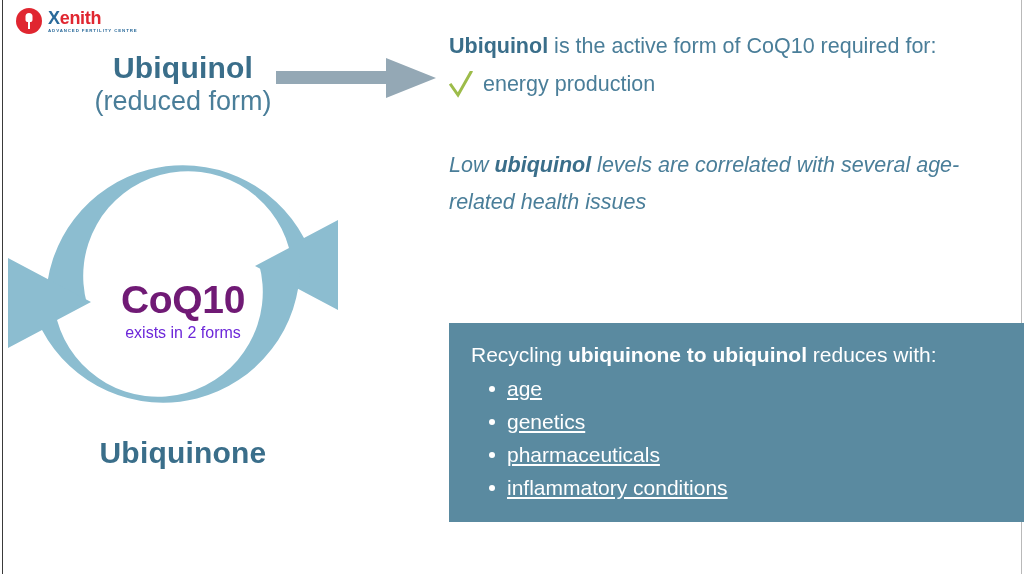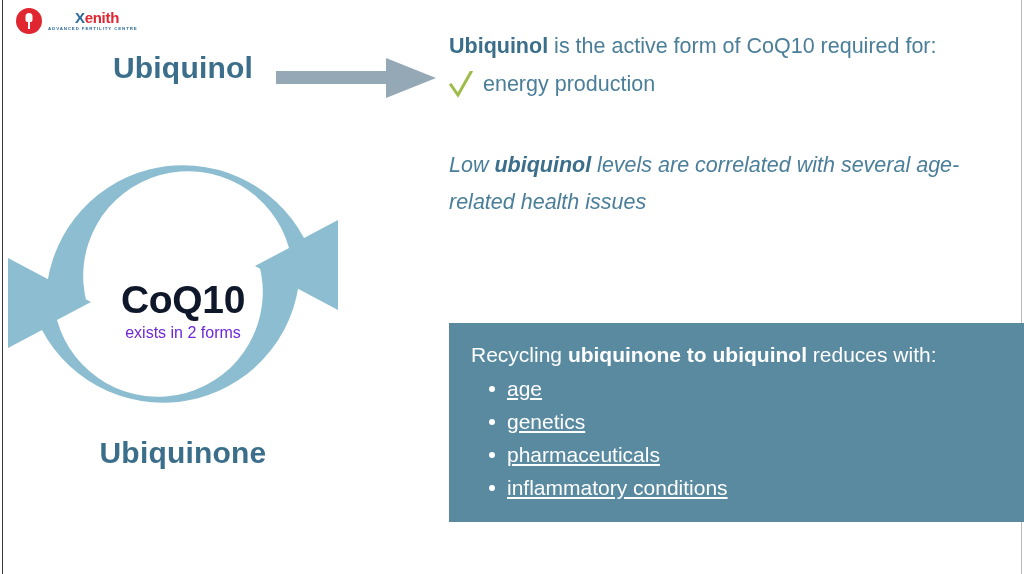--- a/index.html
+++ b/index.html
@@ -65,26 +65,25 @@
     transform: translateX(-50%);
     width: 2px; height: 7px;
     background: #ffffff;
   }
   .logo-text {
     display: flex;
     flex-direction: column;
     line-height: 1;
   }
   .logo-word {
-    font-size: 15px;
+    font-size: 18px;
     font-weight: bold;
     color: #e02630;
     letter-spacing: -0.3px;
     font-family: "Liberation Sans", sans-serif;
-    margin-left: 27px;
   }
   .logo-word .x-letter { color: #2a6a9a; }
   .logo-tag {
     font-size: 4.4px;
     letter-spacing: 0.9px;
     color: #2a6a9a;
     font-weight: bold;
     margin-top: 2px;
     white-space: nowrap;
   }
@@ -133,21 +132,21 @@
     position: absolute;
     left: 0;
     top: 240px;
     width: 350px;
     text-align: center;
     pointer-events: none;
   }
   .center-title {
     font-size: 39px;
     font-weight: bold;
-    color: #0f172a;
+    color: #701a75;
     line-height: 1;
     letter-spacing: -0.3px;
   }
   .center-sub {
     font-size: 16px;
     color: #6d28d9;
     margin-top: 6px;
     line-height: 1;
   }
   .long-arrow {
@@ -253,20 +252,21 @@
     <div class="logo-text">
       <div class="logo-word"><span class="x-letter">X</span><span>enith</span></div>
       <div class="logo-tag">ADVANCED FERTILITY CENTRE</div>
     </div>
   </div>
 
   <div class="cycle-wrap">
 
     <div class="label-top">
       <div class="form-title">Ubiquinol</div>
+      <div class="form-sub">(reduced form)</div>
     </div>
 
     <svg class="arrows-svg" viewBox="0 0 350 310">
 
       <path d="M 38 176
                A 137 137 0 0 1 296 110
                L 330 92
                L 330 182
                L 247 138
                L 281 120

